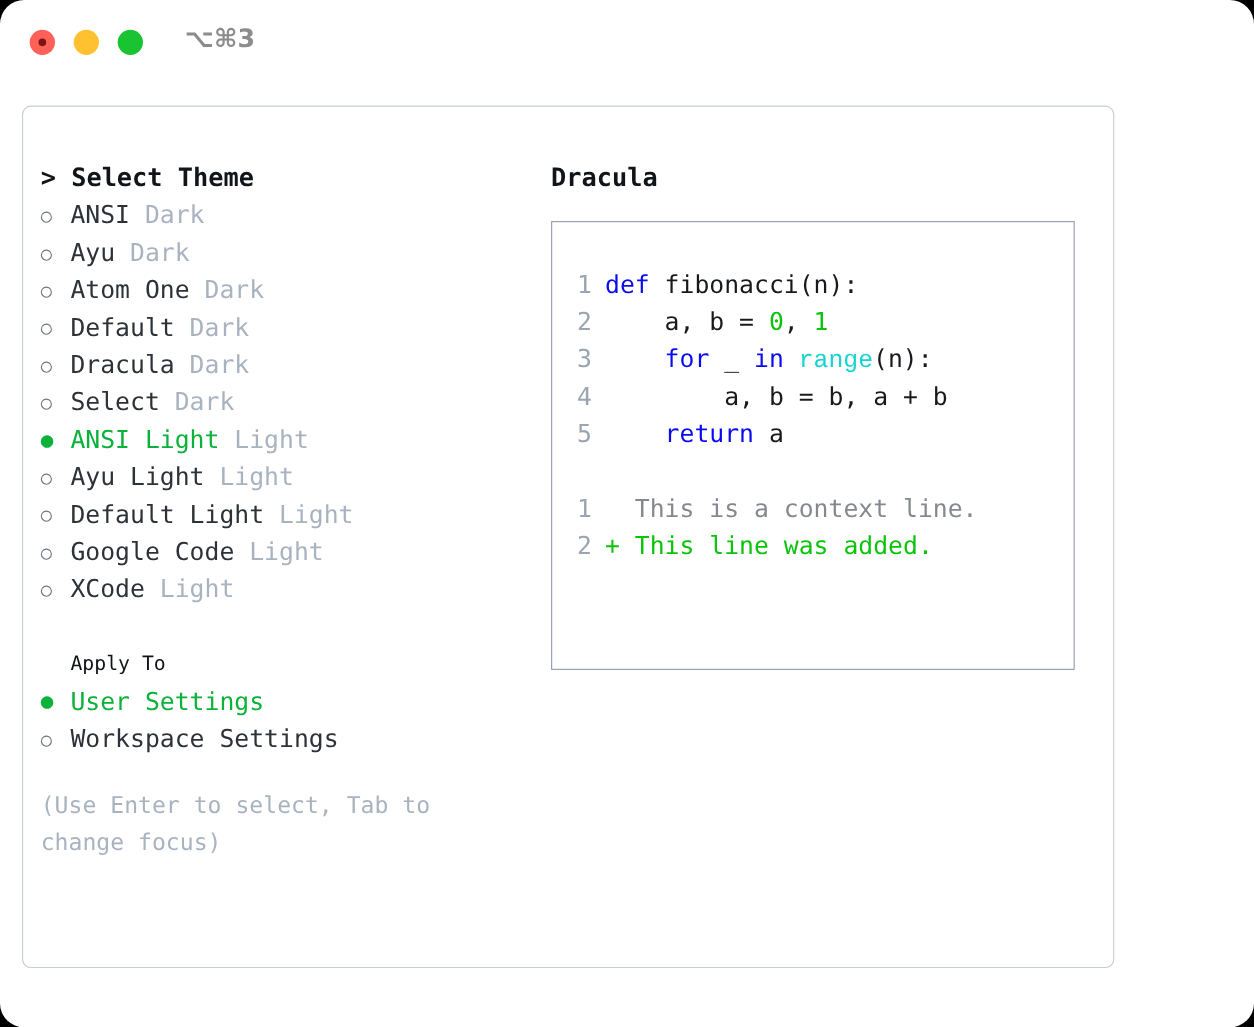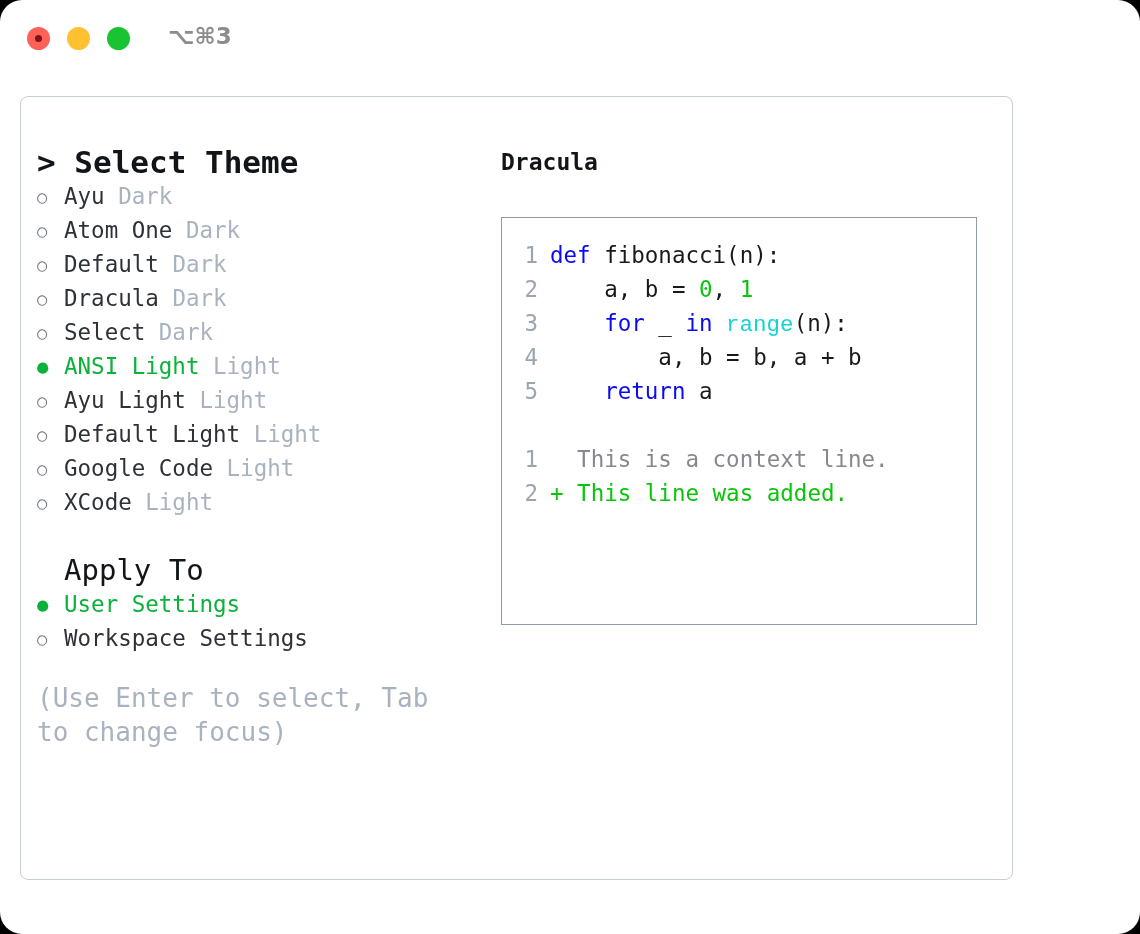--- a/index.html
+++ b/index.html
@@ -76,21 +76,21 @@
   }
 
   
   #left-col {
     position: absolute;
     left: 16px;
     top: 48px;
     width: 440px;
   }
   .hdr {
-    font-size: 31px;
+    font-size: 23px;
     font-weight: bold;
     color: #111418;
     white-space: pre;
     line-height: 34px;
     height: 34px;
   }
   .row {
     font-size: 22.5px;
     line-height: 34px;
     height: 34px;
@@ -105,31 +105,31 @@
     vertical-align: 1px;
   }
   .bullet.sel { color: #0bb23a; font-size: 19px; }
   .row.selected .name { color: #0bb23a; }
   .name { color: #2d3238; }
   .cat  { color: #a9b3c0; }
 
   .spacer { height: 34px; }
 
   .apply-hdr {
-    font-size: 29px;
+    font-size: 18px;
     line-height: 34px;
     height: 34px;
     color: #111418;
     white-space: pre;
     padding-left: 27px;
   }
 
   #hint {
     margin-top: 26px;
-    font-size: 26px;
+    font-size: 21px;
     line-height: 34px;
     color: #a9b3c0;
     width: 410px;
     white-space: pre-wrap;
   }
 
   
   #right-col {
     position: absolute;
     left: 480px;
@@ -137,27 +137,27 @@
     width: 500px;
   }
   #preview-label {
     font-size: 23px;
     font-weight: bold;
     color: #111418;
     line-height: 34px;
     white-space: pre;
   }
   #code-panel {
-    margin-top: 38px;
+    margin-top: 22px;
     width: 476px;
     height: 408px;
     box-sizing: border-box;
     border: 1px solid #8f9bab;
     background: #ffffff;
-    padding: 20px 0 0 12px;
+    padding: 40px 0 0 12px;
   }
   .code-line {
     font-size: 22.5px;
     line-height: 34px;
     height: 34px;
     white-space: pre;
     color: #17191c;
   }
   .ln {
     display: inline-block;
@@ -187,20 +187,21 @@
     <div class="dot yellow"></div>
     <div class="dot green"></div>
     <div id="shortcut">⌥⌘3</div>
   </div>
 
   <div id="panel">
 
     <div id="left-col">
       <div class="hdr">&gt; Select Theme</div>
       <div id="theme-list">
+          <div class="row"><span class="bullet">○</span><span class="name">ANSI</span> <span class="cat">Dark</span></div>
           <div class="row"><span class="bullet">○</span><span class="name">Ayu</span> <span class="cat">Dark</span></div>
           <div class="row"><span class="bullet">○</span><span class="name">Atom One</span> <span class="cat">Dark</span></div>
           <div class="row"><span class="bullet">○</span><span class="name">Default</span> <span class="cat">Dark</span></div>
           <div class="row"><span class="bullet">○</span><span class="name">Dracula</span> <span class="cat">Dark</span></div>
           <div class="row"><span class="bullet">○</span><span class="name">Select</span> <span class="cat">Dark</span></div>
           <div class="row selected"><span class="bullet sel">●</span><span class="name">ANSI Light</span> <span class="cat">Light</span></div>
           <div class="row"><span class="bullet">○</span><span class="name">Ayu Light</span> <span class="cat">Light</span></div>
           <div class="row"><span class="bullet">○</span><span class="name">Default Light</span> <span class="cat">Light</span></div>
           <div class="row"><span class="bullet">○</span><span class="name">Google Code</span> <span class="cat">Light</span></div>
           <div class="row"><span class="bullet">○</span><span class="name">XCode</span> <span class="cat">Light</span></div>

